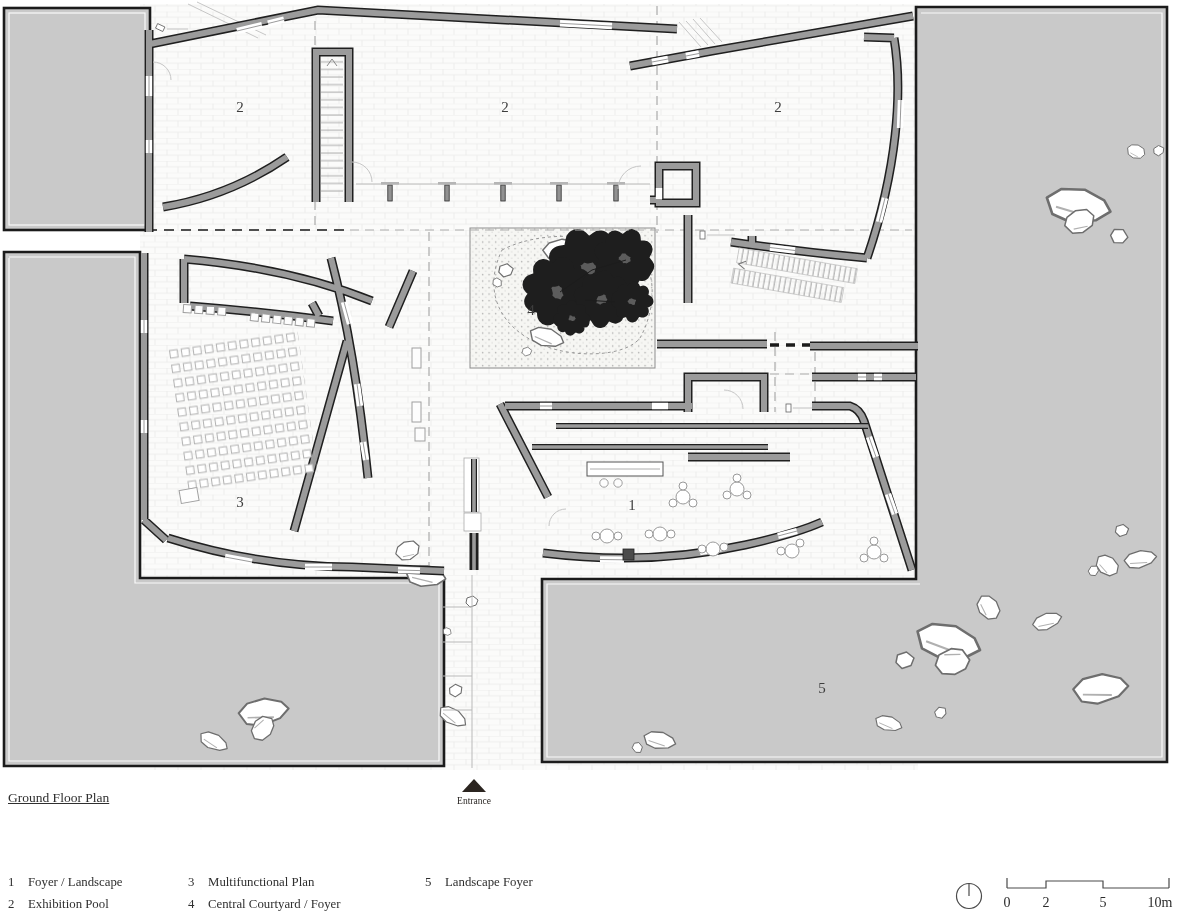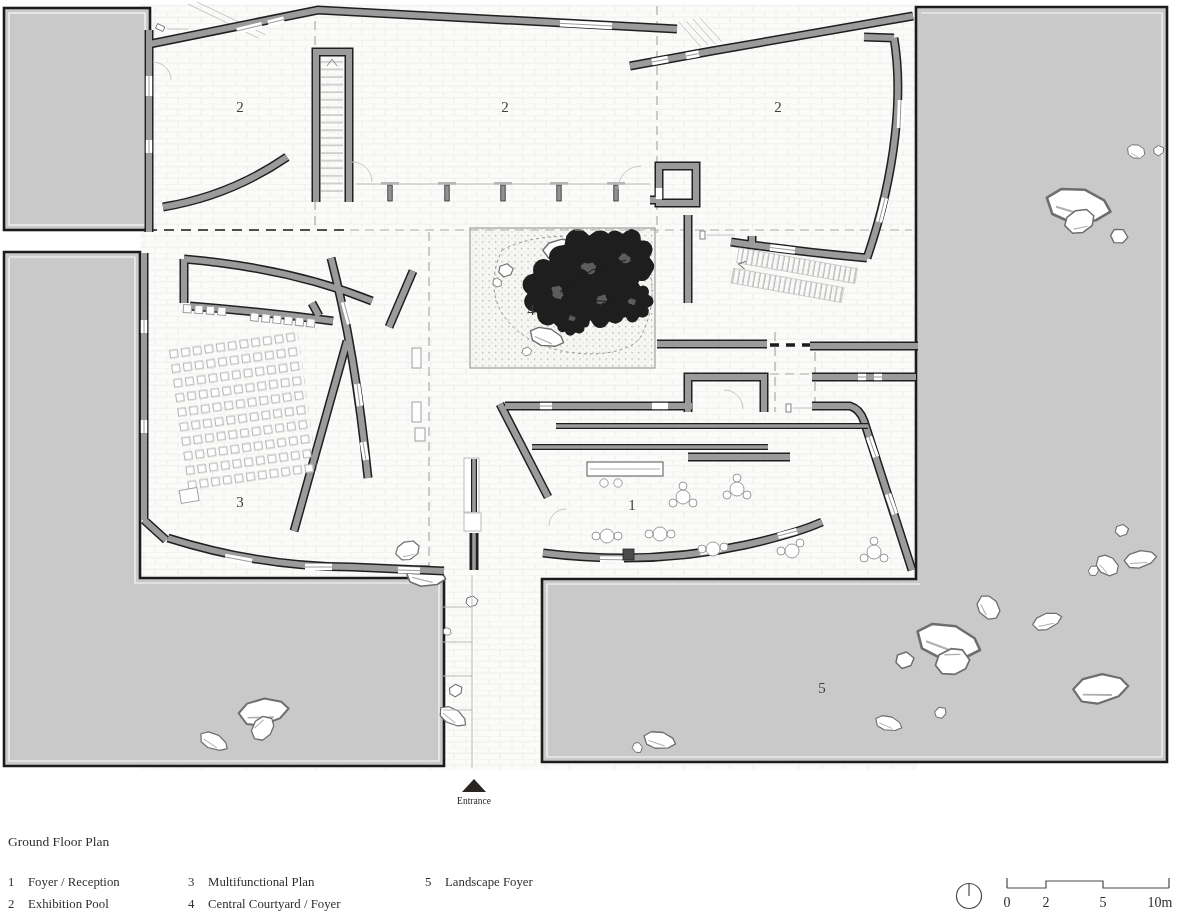--- a/index.html
+++ b/index.html
@@ -22,21 +22,21 @@
   .rock{fill:#fff;stroke:#6e6e6e;stroke-width:1;stroke-linejoin:round;}
   .rin{fill:none;stroke:#b0b0b0;stroke-width:.8;}
   .tree{fill:var(--tree,#5c5c5c);stroke:#1e1e1e;stroke-width:.8;stroke-linejoin:round;}
   .cy{fill:#f6f6f3;stroke:#8d8d8d;stroke-width:1;}
   .furn{fill:#fdfdfd;stroke:#9f9f9f;stroke-width:1;}
   .col{fill:#929292;stroke:#2e2e2e;stroke-width:.8;}
   .roomnum{font:15px "Liberation Serif",serif;fill:#3d3d3d;text-anchor:middle;}
   .small{font:9.5px "Liberation Serif",serif;fill:#231f1c;text-anchor:middle;}
   .scaletxt{font:14px "Liberation Serif",serif;fill:#2b2b2b;text-anchor:middle;}
   .nsline{fill:none;stroke:#4a4a4a;stroke-width:1.2;}
-  .legend-title{position:absolute;left:8px;top:834px;font-size:13.5px;}
+  .legend-title{position:absolute;left:8px;top:790px;font-size:13.5px;text-decoration:underline;}
   .lg{position:absolute;display:inline-flex;gap:12px;font-size:12.8px;white-space:nowrap;}
   .lg .n{display:inline-block;min-width:8px;}
 </style>
 </head>
 <body>
 
 <div id="stage">
 <svg width="1200" height="918" viewBox="0 0 1200 918">
   <defs>
     <pattern id="paving" patternUnits="userSpaceOnUse" width="23" height="11.5">
@@ -398,21 +398,21 @@
     <text class="scaletxt" x="1007" y="907">0</text>
     <text class="scaletxt" x="1046" y="907">2</text>
     <text class="scaletxt" x="1103" y="907">5</text>
     <text class="scaletxt" x="1160" y="907">10m</text>
   </g>
 </svg>
 
   <div class="legend-title">Ground Floor Plan</div>
   <div class="lg" style="left:8px;top:875px">
     <span class="n">1</span>
-    <span>Foyer / Reception</span>
+    <span>Foyer / Landscape</span>
   </div>
   <div class="lg" style="left:8px;top:897px">
     <span class="n">2</span>
     <span>Exhibition Pool</span>
   </div>
   <div class="lg" style="left:188px;top:875px">
     <span class="n">3</span>
     <span>Multifunctional Plan</span>
   </div>
   <div class="lg" style="left:188px;top:897px">

